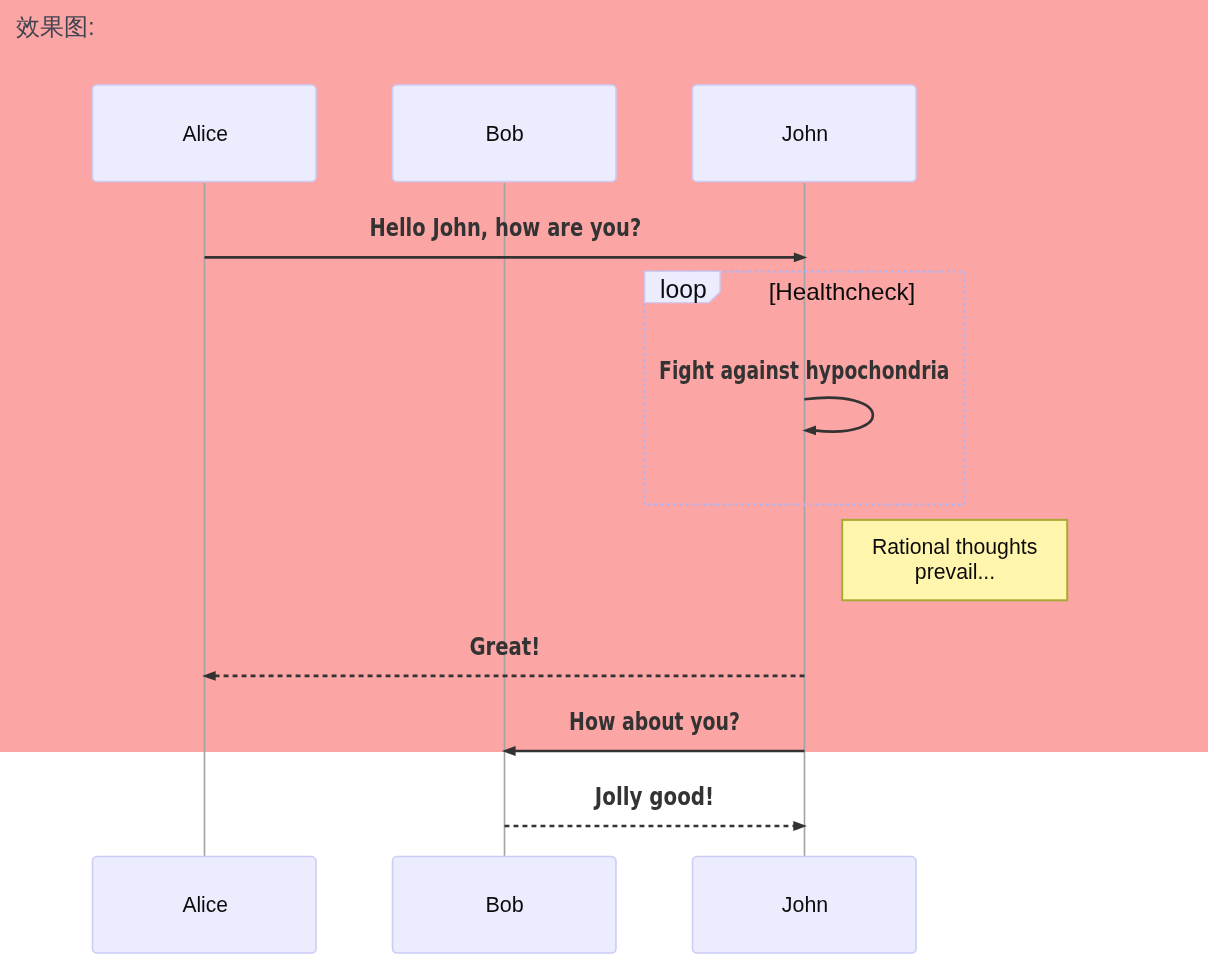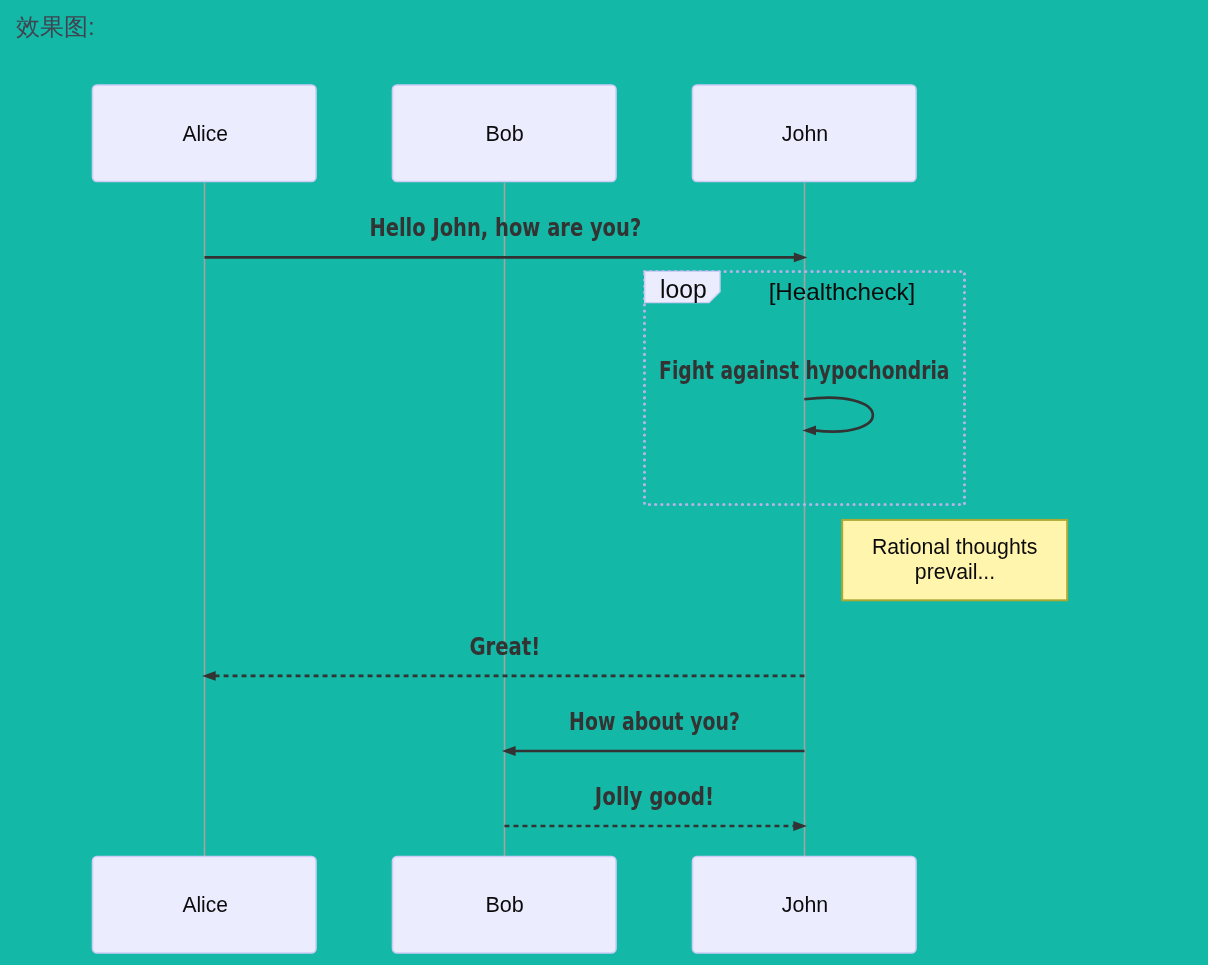--- a/index.html
+++ b/index.html
@@ -1,19 +1,19 @@
 <!DOCTYPE html>
 <html><head>
 <meta charset="utf-8">
 <title>Mermaid sequence diagram</title>
 <style>
   html,body{margin:0;padding:0;background:#ffffff;}
   body{width:1208px;height:965px;overflow:hidden;
        font-family:"Liberation Sans",sans-serif;}
-  #page{position:relative;width:1208px;height:965px;background:#14b8a6;}
+  #page{position:relative;width:1208px;height:752px;background:#fca5a5;}
   #caption{position:absolute;left:16px;top:13px;font-size:24px;line-height:28px;
            font-family:"Liberation Sans",sans-serif;
            color:#3f4450;white-space:pre;}
   #diagram{position:absolute;left:0;top:0;width:1208px;height:965px;}
   svg{display:block;}
 
   .actor-box{fill:#ececff;stroke:#ccccf7;stroke-width:1.6;}
   .actor-label{fill:#0b0b0b;font-family:"Liberation Sans",sans-serif;font-size:22px;
                text-anchor:middle;}
 

